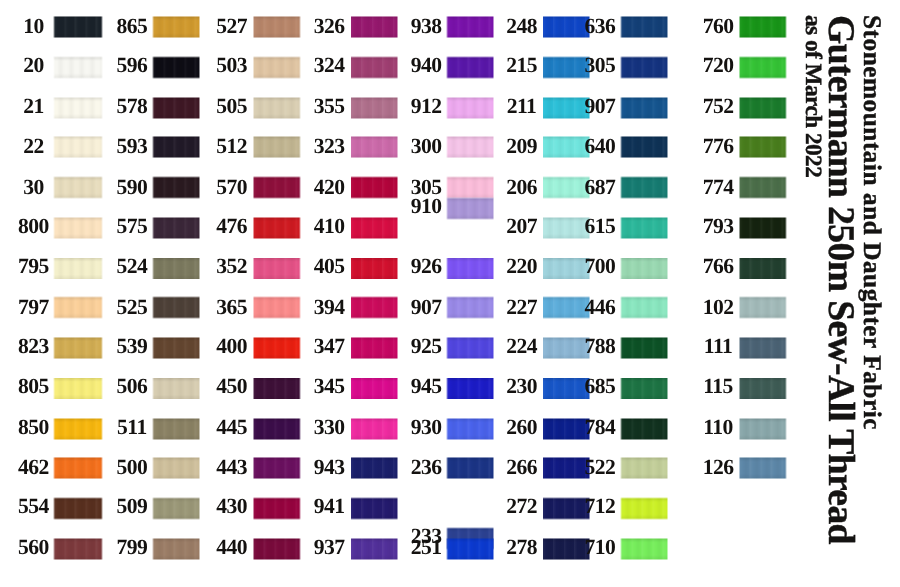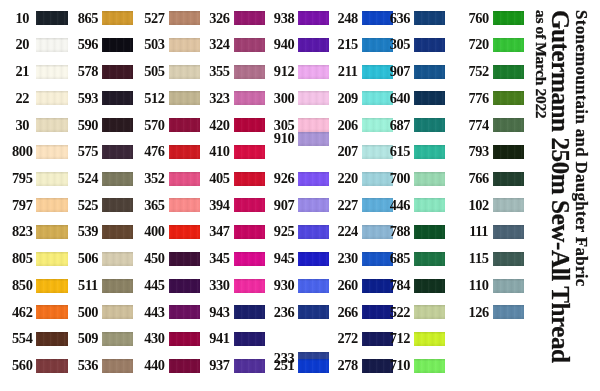--- a/index.html
+++ b/index.html
@@ -139,21 +139,21 @@
       </div>
       <div class="row" style="top: 305.33px;">
         <div class="code">500</div>
         <div class="sw" style="background: rgb(207, 192, 156);"></div>
       </div>
       <div class="row" style="top: 332.06px;">
         <div class="code">509</div>
         <div class="sw" style="background: rgb(155, 152, 120);"></div>
       </div>
       <div class="row" style="top: 358.79px;">
-        <div class="code">536</div>
+        <div class="code">799</div>
         <div class="sw" style="background: rgb(155, 125, 102);"></div>
       </div>
     </div>
     <div class="col" style="left: 168.5px;">
       <div class="row" style="top: 11.3px;">
         <div class="code">527</div>
         <div class="sw" style="background: rgb(184, 134, 106);"></div>
       </div>
       <div class="row" style="top: 38.03px;">
         <div class="code">503</div>

